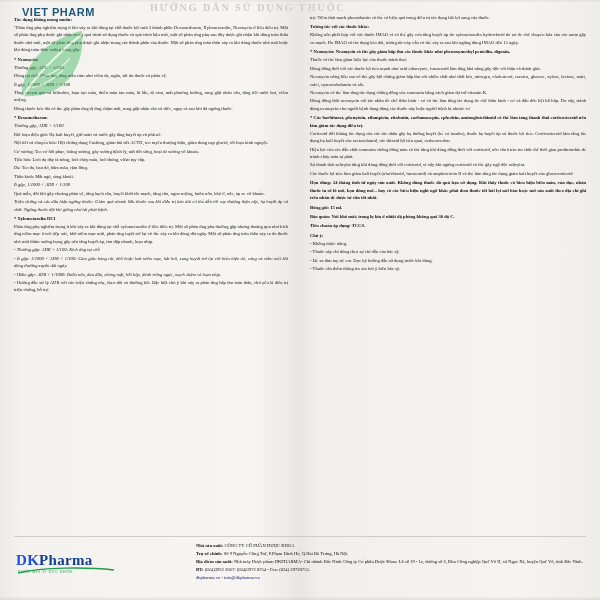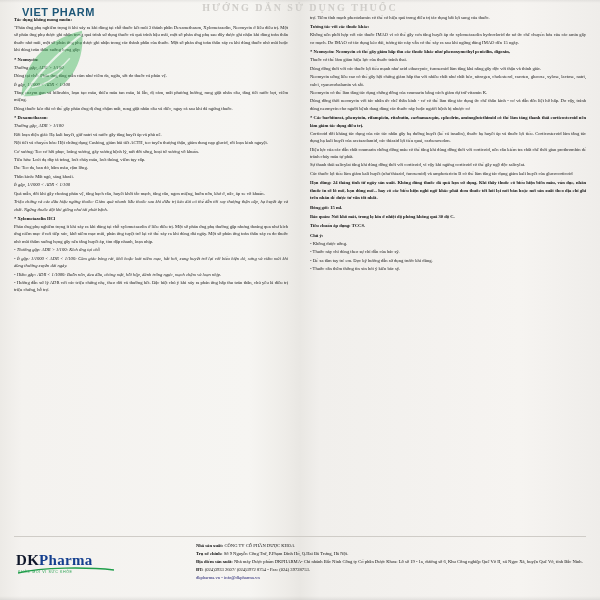--- a/index.html
+++ b/index.html
@@ -94,21 +94,20 @@
   .ghost-title {
     position: absolute;
     left: 150px;
     top: 2px;
     width: 300px;
     height: 16px;
     color: #cfcdc9;
     font-size: 10px;
     font-weight: bold;
     letter-spacing: 2px;
-    text-align: center;
     font-family: "Liberation Serif", serif;
     z-index: 2;
     overflow: hidden;
     white-space: nowrap;
   }
 
   
   .footer {
     position: absolute;
     left: 0;
@@ -135,21 +134,21 @@
   .dk-logo {
     position: absolute;
     left: 0;
     top: 0;
     color: #143f8f;
     font-size: 15px;
     font-weight: bold;
     letter-spacing: .3px;
     font-family: "Liberation Serif", serif;
   }
-  .dk-logo .dk { color: #0f172a; text-align: right; }
+  .dk-logo .dk { color: #1d4ed8; text-align: right; }
   .dk-logo .pharma { color: #143f8f; margin-top: 31px; }
   .dk-sub {
     position: absolute;
     left: 2px;
     top: 18px;
     color: #1f9e4a;
     font-size: 3.6px;
     letter-spacing: .6px;
     font-family: "Liberation Sans", sans-serif;
   }

